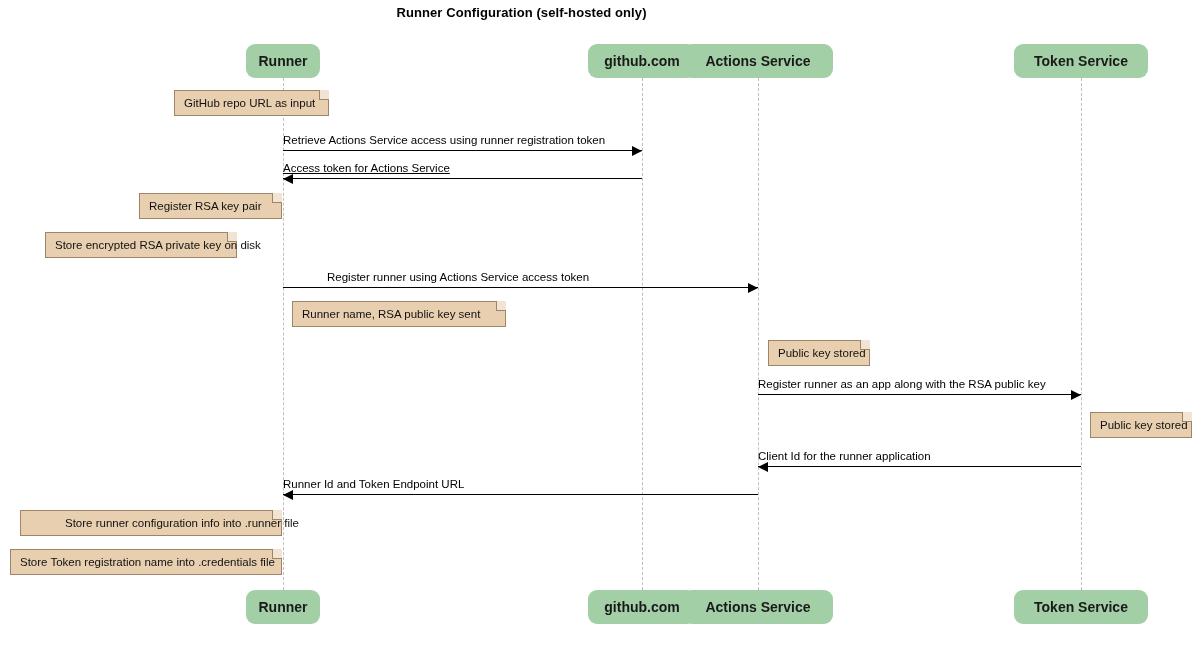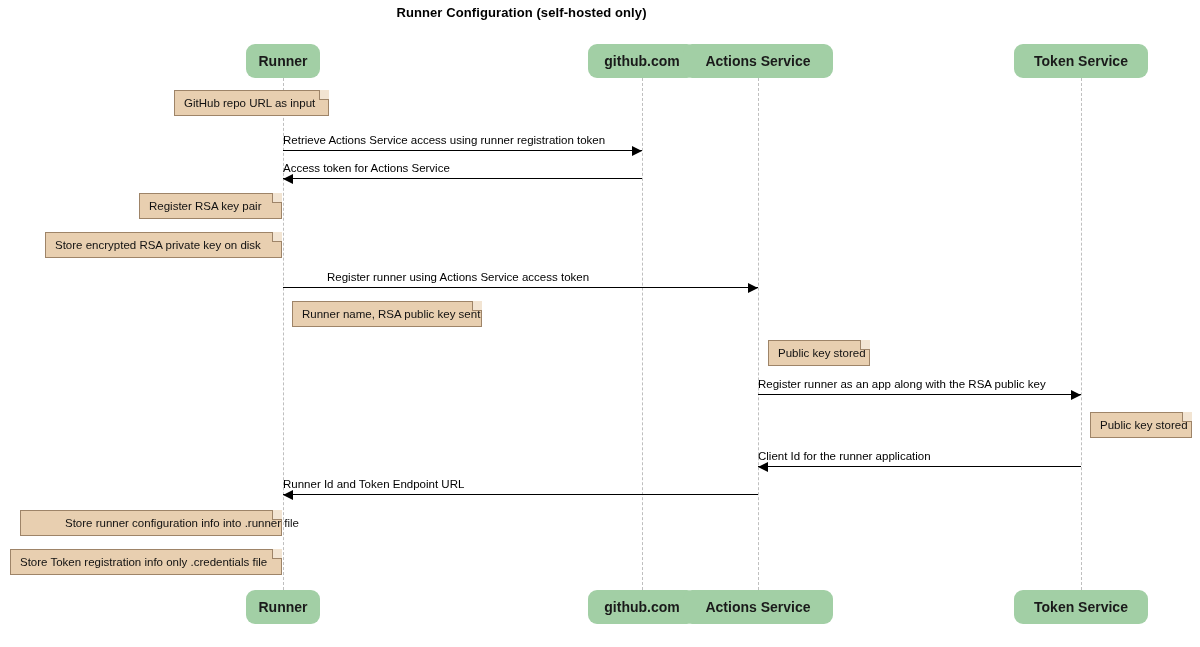--- a/index.html
+++ b/index.html
@@ -121,35 +121,35 @@
       <div class="participant" style="width: 133.2px; left: 1014.4px; top: 44px;">Token Service</div>
       <div class="participant" style="width: 74.4px; left: 245.8px; top: 590px;">Runner</div>
       <div class="participant" style="width: 108px; left: 588px; top: 590px;">github.com</div>
       <div class="participant" style="width: 150px; left: 683px; top: 590px;">Actions Service</div>
       <div class="participant" style="width: 133.2px; left: 1014.4px; top: 590px;">Token Service</div>
       <div class="msg-line" style="left: 283px; top: 150px; width: 359px;"></div>
       <div class="arrowhead right" style="top: 145.5px; left: 632px;"></div>
       <div class="msg-label" style="left: 283px; width: 359px; top: 134px;">Retrieve Actions Service access using runner registration token</div>
       <div class="msg-line" style="left: 283px; top: 178px; width: 359px;"></div>
       <div class="arrowhead left" style="top: 173.5px; left: 283px;"></div>
-      <div class="msg-label" style="left: 283px; width: 359px; top: 162px;">Access token for Actions Service</div>
+      <div class="msg-label" style="left: 283px; width: 359px; top: 162px; text-decoration: underline;">Access token for Actions Service</div>
       <div class="msg-line" style="left: 283px; top: 287px; width: 475px;"></div>
       <div class="arrowhead right" style="top: 282.5px; left: 748px;"></div>
       <div class="msg-label" style="left: 283px; width: 475px; top: 271px; margin-left: 44px;">Register runner using Actions Service access token</div>
       <div class="msg-line" style="left: 758px; top: 394px; width: 323px;"></div>
       <div class="arrowhead right" style="top: 389.5px; left: 1071px;"></div>
       <div class="msg-label" style="left: 758px; width: 323px; top: 378px;">Register runner as an app along with the RSA public key</div>
       <div class="msg-line" style="left: 758px; top: 466px; width: 323px;"></div>
       <div class="arrowhead left" style="top: 461.5px; left: 758px;"></div>
       <div class="msg-label" style="left: 758px; width: 323px; top: 450px;">Client Id for the runner application</div>
       <div class="msg-line" style="left: 283px; top: 494px; width: 475px;"></div>
       <div class="arrowhead left" style="top: 489.5px; left: 283px;"></div>
       <div class="msg-label" style="left: 283px; width: 475px; top: 478px;">Runner Id and Token Endpoint URL</div>
       <div class="note" style="left: 127px; top: 90px; width: 155px; margin-left: 47px;"><span>GitHub repo URL as input</span><span class="fold"></span></div>
       <div class="note" style="left: 139px; top: 193px; width: 143px;"><span>Register RSA key pair</span><span class="fold"></span></div>
-      <div class="note" style="left: 45px; top: 232px; width: 237px;"><span>Store encrypted RSA private key on disk</span><span class="fold"></span></div>
-      <div class="note" style="left: 292px; top: 301px; width: 190px;"><span>Runner name, RSA public key sent</span><span class="fold"></span></div>
+      <div class="note" style="left: 45px; top: 232px; width: 192px;"><span>Store encrypted RSA private key on disk</span><span class="fold"></span></div>
+      <div class="note" style="left: 292px; top: 301px; width: 214px;"><span>Runner name, RSA public key sent</span><span class="fold"></span></div>
       <div class="note" style="left: 768px; top: 340px; width: 102px;"><span>Public key stored</span><span class="fold"></span></div>
       <div class="note" style="left: 1090px; top: 412px; width: 102px;"><span>Public key stored</span><span class="fold"></span></div>
       <div class="note" style="left: 20px; top: 510px; width: 262px; padding-left: 44px;"><span>Store runner configuration info into .runner file</span><span class="fold"></span></div>
-      <div class="note" style="left: 10px; top: 549px; width: 272px;"><span>Store Token registration info only .credentials file</span><span class="fold"></span></div>
+      <div class="note" style="left: 10px; top: 549px; width: 272px;"><span>Store Token registration name into .credentials file</span><span class="fold"></span></div>
     </div>
 </div>
 
 </body></html>

